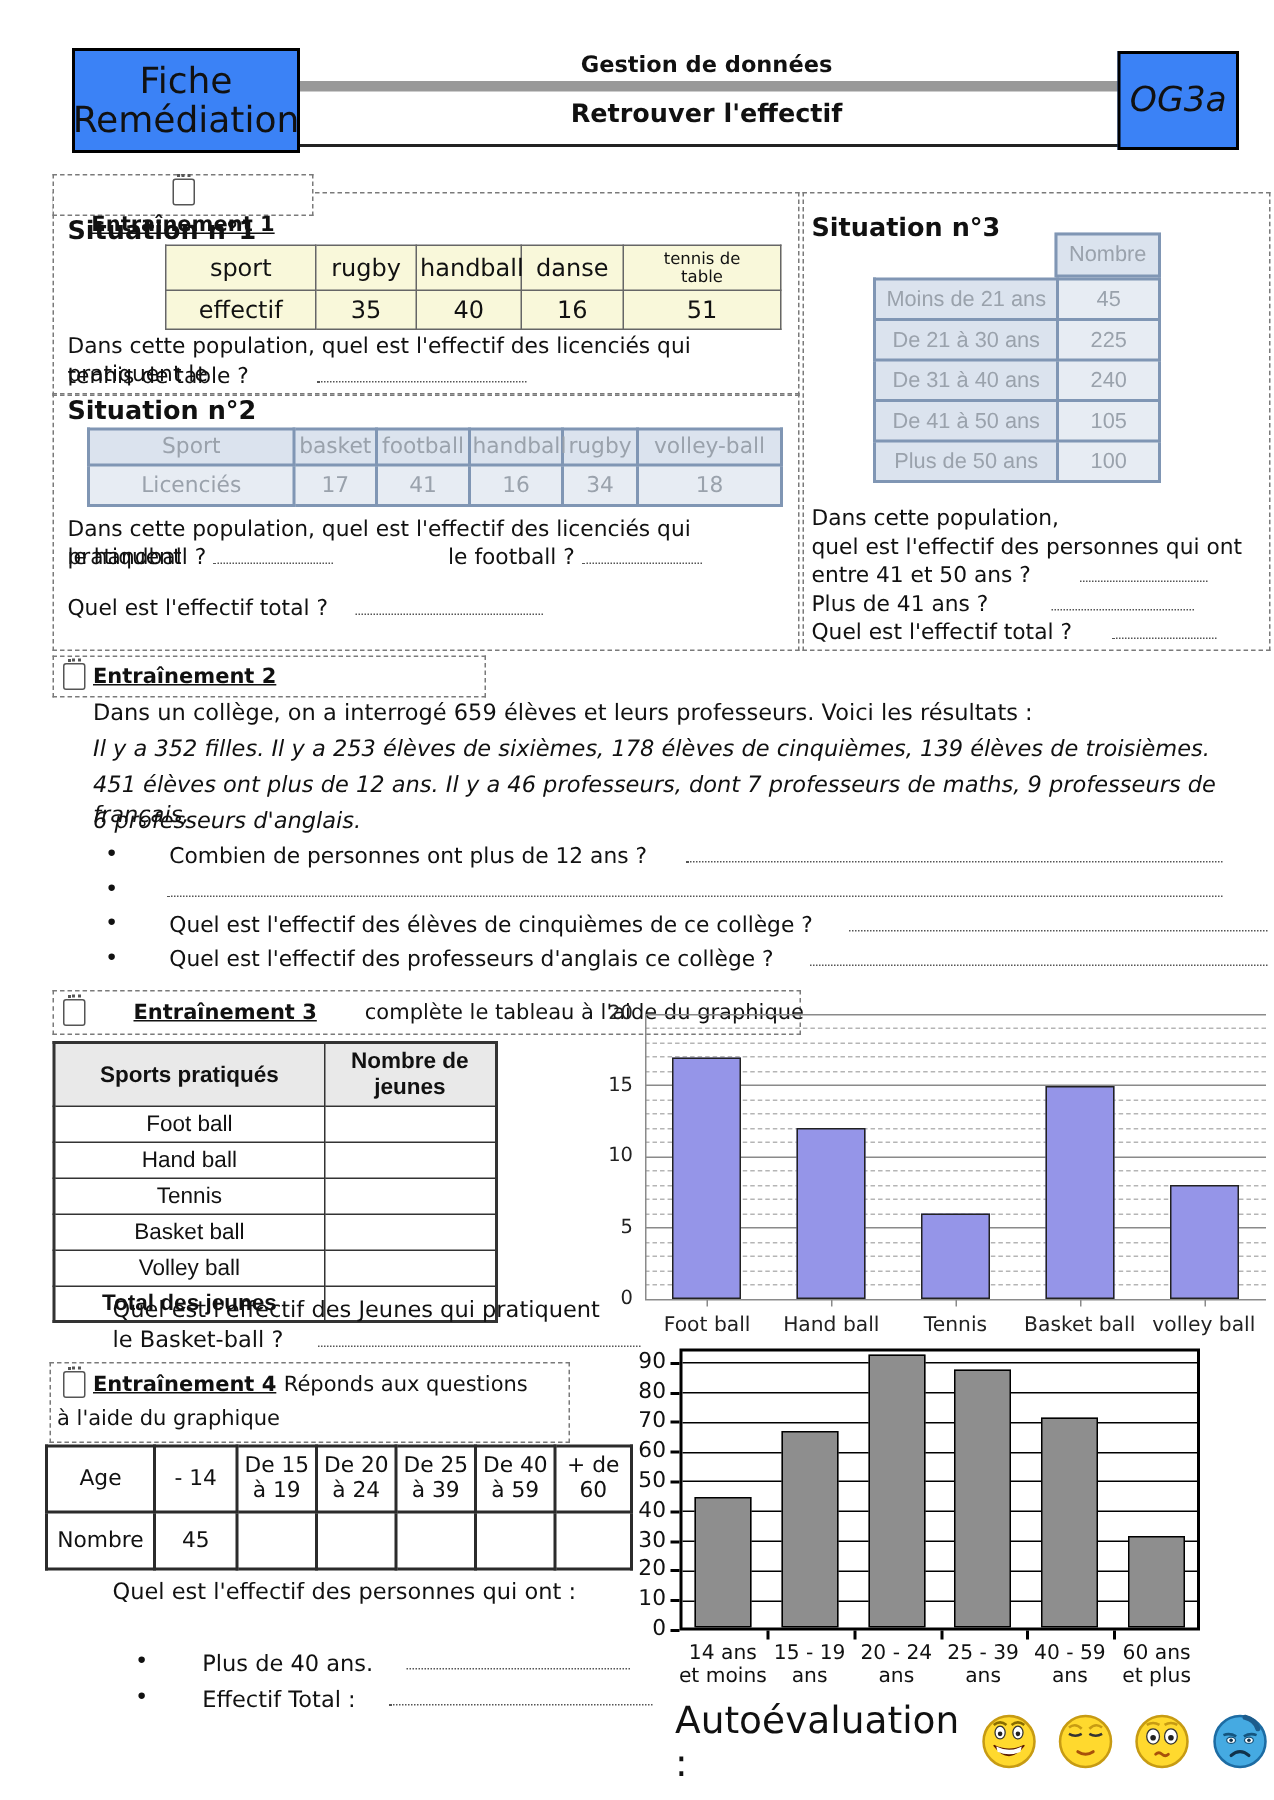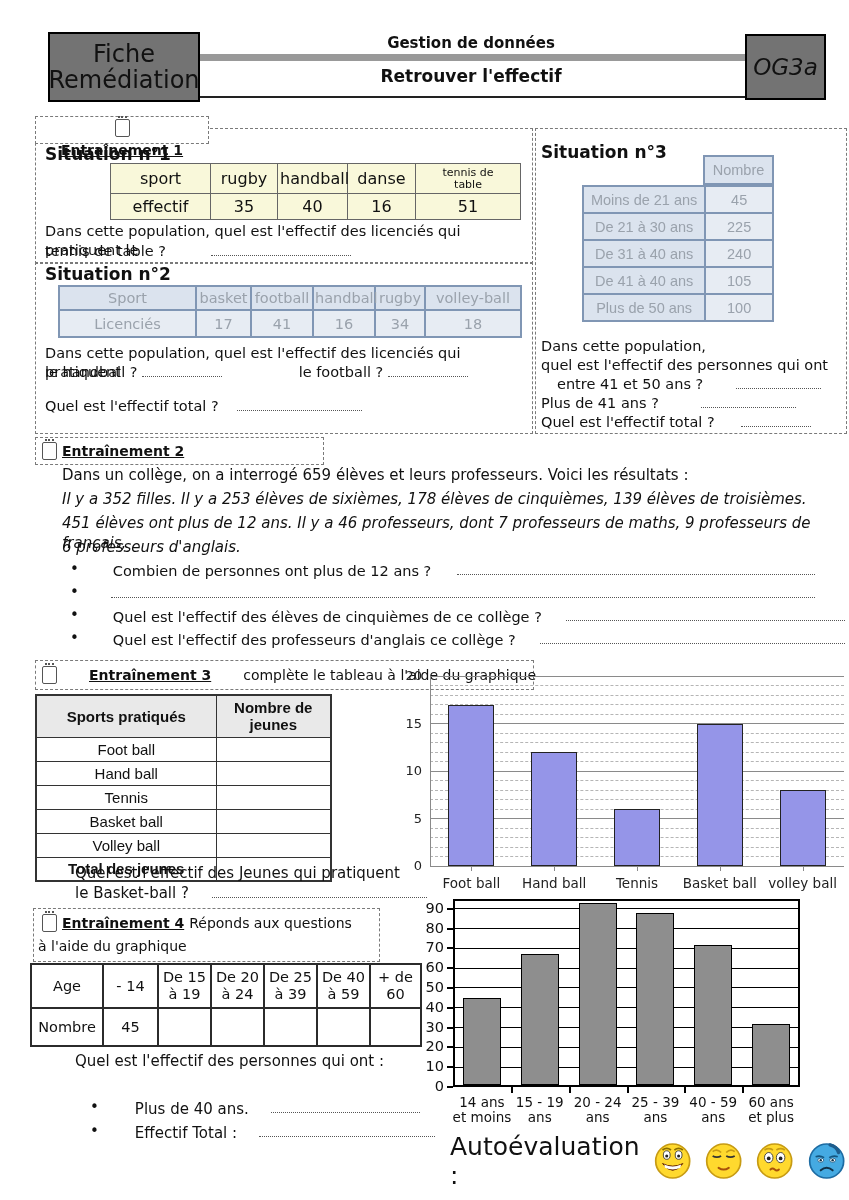--- a/index.html
+++ b/index.html
@@ -30,21 +30,21 @@
   .t3 td{border:1.4px solid #333;text-align:center;font-size:15px;padding:2px;font-family:"Liberation Sans",sans-serif;}
   .t3 .hd{background:#e9e9e9;font-weight:bold;white-space:pre-line;line-height:1.15;}
   .t3 .bold{font-weight:bold;}
   
   .t4{position:absolute;table-layout:fixed;border:2px solid #2b2b2b;}
   .t4 td{border:2px solid #2b2b2b;text-align:center;font-size:14.5px;padding:2px 1px;white-space:pre-line;line-height:1.15;}
   .bullet-line{display:flex;gap:16px;}
   .bullet-line::before{content:"•";font-size:15px;line-height:1;margin-right:6px;}
   .italic{font-style:italic;}
   .chart{position:absolute;}
-  .hdr-box{position:absolute;border:2px solid #000;background:#737373;display:flex;flex-direction:column;align-items:center;justify-content:center;}
+  .hdr-box{position:absolute;border:2px solid #000;background:#3b82f6;display:flex;flex-direction:column;align-items:center;justify-content:center;}
 </style>
 </head>
 <body>
 
 <div id="page">
 
   <div>
     <div class="abs" style="left:196px;top:54px;width:550px;height:7px;background:#999;"></div>
     <div class="abs" style="left:196px;top:96px;width:550px;height:2px;background:#222;"></div>
     <div class="hdr-box" style="left:48px;top:32px;width:148px;height:66px;">
@@ -155,33 +155,33 @@
           </tr>
       <tr style="height:27px;">
             <td class="hd">De 21 à 30 ans</td>
             <td class="dt">225</td>
           </tr>
       <tr style="height:27px;">
             <td class="hd">De 31 à 40 ans</td>
             <td class="dt">240</td>
           </tr>
       <tr style="height:27px;">
-            <td class="hd">De 41 à 40 ans</td>
+            <td class="hd">De 41 à 50 ans</td>
             <td class="dt">105</td>
           </tr>
       <tr style="height:27px;">
             <td class="hd">Plus de 50 ans</td>
             <td class="dt">100</td>
           </tr>
     </tbody>
       </table>
   </div>
   <div class="abs q" style="left:541px;top:337px;">Dans cette population,</div>
   <div class="abs q" style="left:541px;top:356px;">quel est l'effectif des personnes qui ont</div>
-  <div class="abs q" style="left:557px;top:375px;">
+  <div class="abs q" style="left:541px;top:375px;">
     <span>entre 41 et 50 ans ?</span>
     <span class="leader" style="width:85px;margin-left:28px;"></span>
   </div>
   <div class="abs q" style="left:541px;top:394px;">
     <span>Plus de 41 ans ?</span>
     <span class="leader" style="width:95px;margin-left:38px;"></span>
   </div>
   <div class="abs q" style="left:541px;top:413px;">
     <span>Quel est l'effectif total ?</span>
     <span class="leader" style="width:70px;margin-left:22px;"></span>

